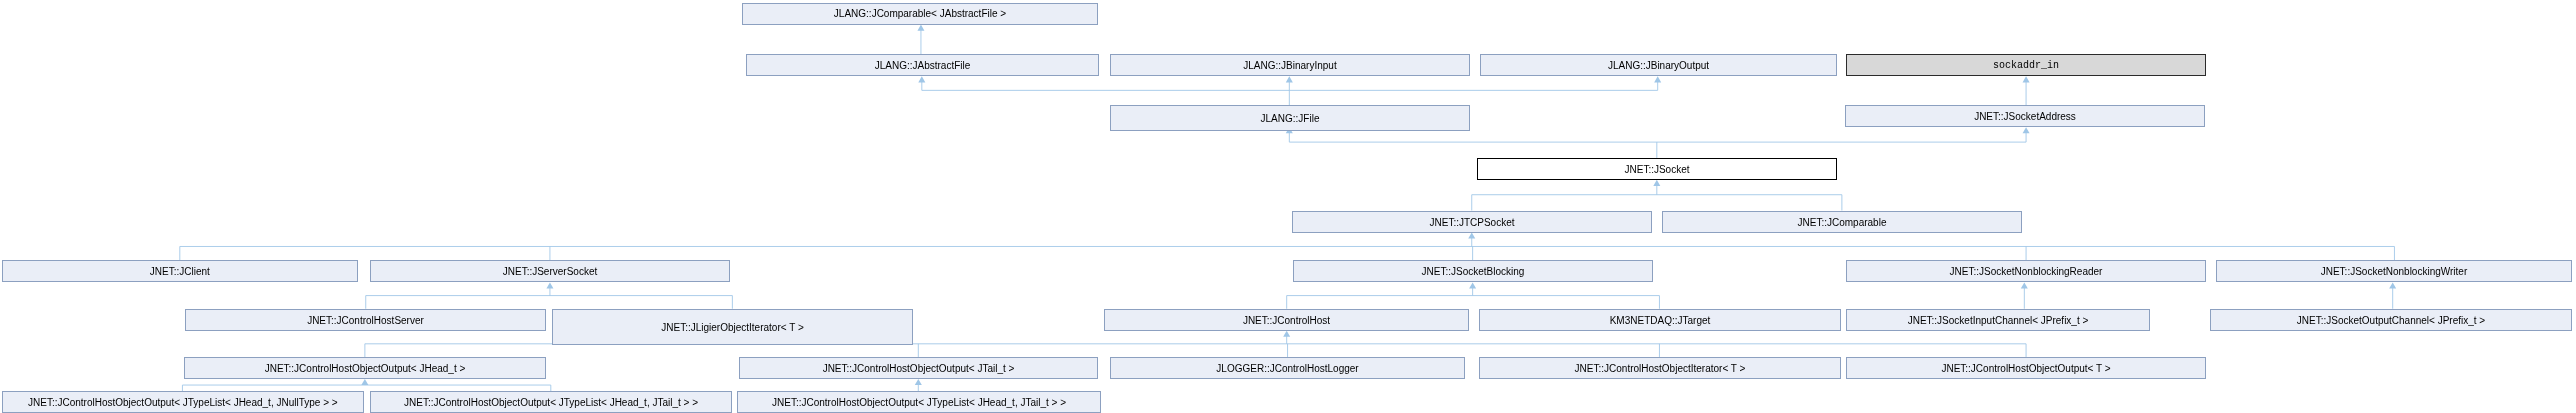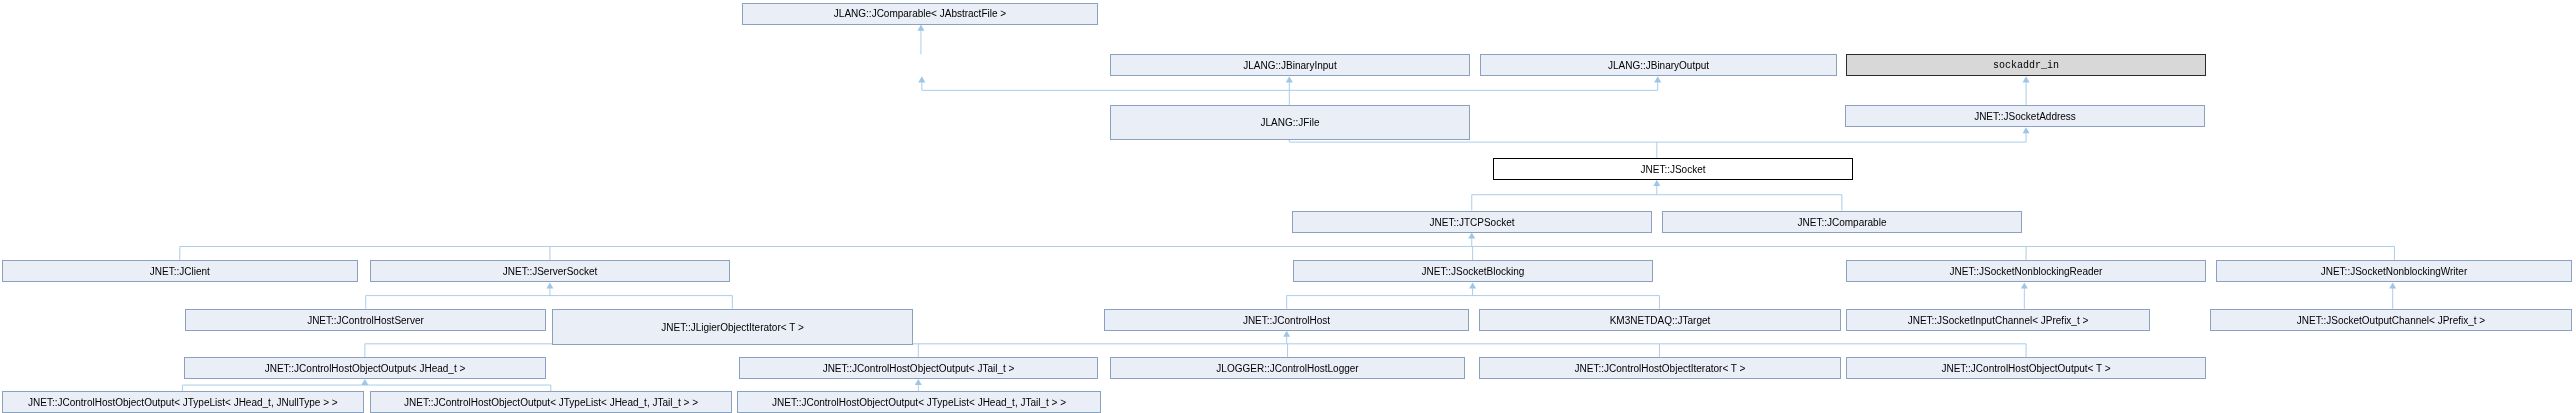--- a/index.html
+++ b/index.html
@@ -111,26 +111,27 @@
       <polygon points="1678,265 1674,272 1682,272" fill="#9FC6E7"></polygon>
       <polygon points="627,322 623,329 631,329" fill="#9FC6E7"></polygon>
       <polygon points="1679,322 1675,329 1683,329" fill="#9FC6E7"></polygon>
       <polygon points="2308,322 2304,329 2312,329" fill="#9FC6E7"></polygon>
       <polygon points="2728,322 2724,329 2732,329" fill="#9FC6E7"></polygon>
       <polygon points="1467,377 1463,384 1471,384" fill="#9FC6E7"></polygon>
       <polygon points="416,432 412,439 420,439" fill="#9FC6E7"></polygon>
       <polygon points="1047,432 1043,439 1051,439" fill="#9FC6E7"></polygon>
     </svg>
 <div class="node normal" style="left: 742px; top: 2.6px; width: 356px; height: 22px; color: rgb(0, 0, 0);">JLANG::JComparable&lt; JAbstractFile &gt;</div>
+    <div class="node normal" style="left: 746px; top: 54px; width: 353px; height: 22px; color: rgb(0, 0, 0);">JLANG::JAbstractFile</div>
     <div class="node normal" style="left: 1110px; top: 54px; width: 360px; height: 22px; color: rgb(0, 0, 0);">JLANG::JBinaryInput</div>
     <div class="node normal" style="left: 1480px; top: 54px; width: 357px; height: 22px; color: rgb(0, 0, 0);">JLANG::JBinaryOutput</div>
     <div class="node external" style="left: 1846px; top: 54px; width: 360px; height: 22px; color: rgb(0, 0, 0);">sockaddr_in</div>
-    <div class="node normal" style="left: 1110px; top: 105px; width: 360px; height: 35px; color: rgb(0, 0, 0);">JLANG::JFile</div>
+    <div class="node normal" style="left: 1110px; top: 105px; width: 360px; height: 26px; color: rgb(0, 0, 0);">JLANG::JFile</div>
     <div class="node normal" style="left: 1845px; top: 105px; width: 360px; height: 22px; color: rgb(0, 0, 0);">JNET::JSocketAddress</div>
-    <div class="node current" style="left: 1477px; top: 158px; width: 360px; height: 22px; color: rgb(0, 0, 0); margin-left: 16px;">JNET::JSocket</div>
+    <div class="node current" style="left: 1477px; top: 158px; width: 360px; height: 22px; color: rgb(0, 0, 0);">JNET::JSocket</div>
     <div class="node normal" style="left: 1292px; top: 211px; width: 360px; height: 22px; color: rgb(0, 0, 0);">JNET::JTCPSocket</div>
     <div class="node normal" style="left: 1662px; top: 211px; width: 360px; height: 22px; color: rgb(0, 0, 0);">JNET::JComparable</div>
     <div class="node normal" style="left: 1.8px; top: 260px; width: 356px; height: 22px; color: rgb(0, 0, 0);">JNET::JClient</div>
     <div class="node normal" style="left: 370px; top: 260px; width: 360px; height: 22px; color: rgb(0, 0, 0);">JNET::JServerSocket</div>
     <div class="node normal" style="left: 1293px; top: 260px; width: 360px; height: 22px; color: rgb(0, 0, 0);">JNET::JSocketBlocking</div>
     <div class="node normal" style="left: 1846px; top: 260px; width: 360px; height: 22px; color: rgb(0, 0, 0);">JNET::JSocketNonblockingReader</div>
     <div class="node normal" style="left: 2216px; top: 260px; width: 356px; height: 22px; color: rgb(0, 0, 0);">JNET::JSocketNonblockingWriter</div>
     <div class="node normal" style="left: 185px; top: 309px; width: 361px; height: 22px; color: rgb(0, 0, 0);">JNET::JControlHostServer</div>
     <div class="node normal" style="left: 552px; top: 309px; width: 361px; height: 36px; color: rgb(0, 0, 0);">JNET::JLigierObjectIterator&lt; T &gt;</div>
     <div class="node normal" style="left: 1104px; top: 309px; width: 365px; height: 22px; color: rgb(0, 0, 0);">JNET::JControlHost</div>

